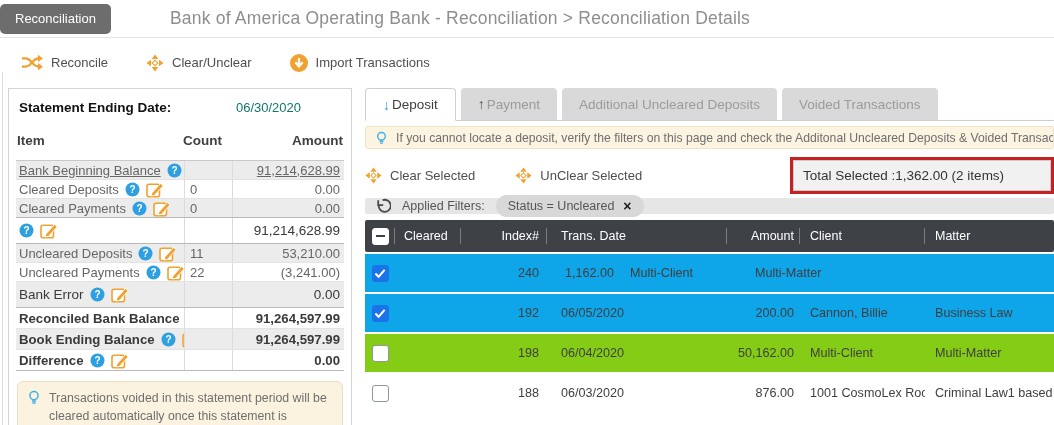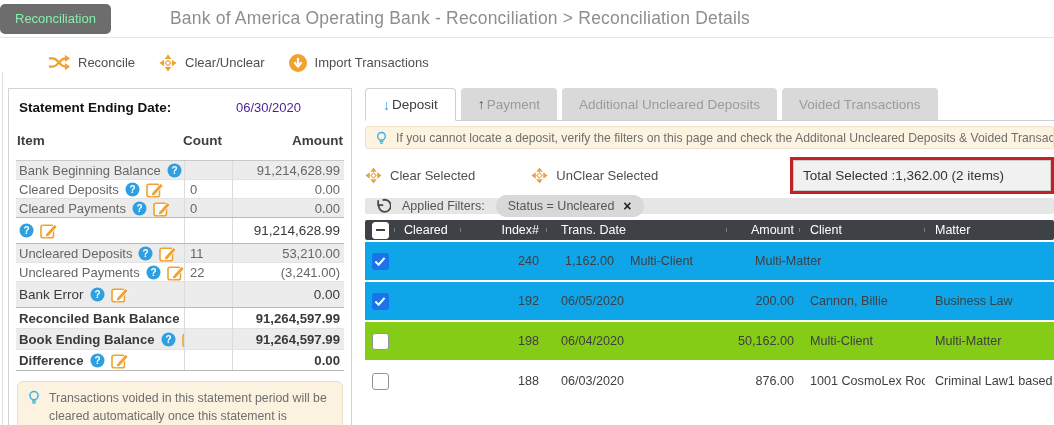--- a/index.html
+++ b/index.html
@@ -3,42 +3,42 @@
 <meta charset="utf-8">
 <style>
   * { margin:0; padding:0; box-sizing:border-box; }
   html,body { width:1054px; height:425px; overflow:hidden; background:#fff;
     font-family:"Liberation Sans", sans-serif; }
   body { position:relative; }
   body::before { content:""; position:absolute; left:2px; top:72px; bottom:0; width:1px; background:#dcdcdc; }
 
   
   .topbar { height:38px; border-bottom:1px solid #e4e4e4; display:flex; align-items:center; position:relative; }
-  .recon-tab { position:absolute; left:0; top:4px; background:#6d6d6d; color:#86efac; font-size:13px;
+  .recon-tab { position:absolute; left:0; top:4px; background:#6d6d6d; color:#ffffff; font-size:13px;
     padding:7px 15px 8px; border-radius:5px; cursor:default; }
   .page-title { margin-left:170px; font-size:17.5px; color:#8e8e8e; letter-spacing:.2px; }
 
   
-  .toolbar { height:49px; display:flex; align-items:center; padding-left:48px; gap:24px; }
+  .toolbar { height:49px; display:flex; align-items:center; padding-left:21px; gap:38px; }
   .tbtn { display:flex; align-items:center; gap:8px; font-size:13px; color:#4f4f4f; cursor:pointer; }
   .tbtn svg, .abtn svg { display:block; }
 
   
   .left-panel { position:absolute; left:8px; top:88px; width:344px; height:400px;
     border:1px solid #d4d4d4; background:#fff; }
   .stmt-row { display:flex; justify-content:space-between; align-items:center; padding:11px 10px 9px 10px; }
   .stmt-label { font-size:13.5px; font-weight:bold; color:#111; }
-  .stmt-date { font-size:13px; color:#4c1d95; margin-right:40px; }
+  .stmt-date { font-size:13px; color:#0f766e; margin-right:40px; }
   .cols-row { display:flex; align-items:center; padding:9px 8px 8px 8px; font-size:13.5px; font-weight:bold; color:#3f3f3f; }
   .cols-row .c-item { flex:1; }
   .cols-row .c-count { width:48px; }
   .cols-row .c-amount { width:112px; text-align:right; }
   .summary-rows { margin:4px 7px 0 7px; border-bottom:1px solid #b9b9b9; }
   .srow { display:flex; align-items:center; font-size:13px; color:#666; min-height:19px; border-top:1px solid #e3e3e3; }
-  .srow:first-child { border-top:1px solid #c9c9c9; }
+  .srow:first-child { border-top:1px solid #c9c9c9;text-decoration:underline; }
   .srow.group { border-top:1px solid #b9b9b9; }
   .srow.shaded { background:#ececec; }
   .srow.dark { color:#3a3a3a; min-height:26px; font-size:13.5px; }
   .srow.bold { color:#3a3a3a; font-weight:bold; min-height:21px; font-size:13.2px; }
   .s-item { flex:1; padding-left:3px; display:flex; align-items:center; gap:6px; overflow:hidden; white-space:nowrap; }
   .s-count { width:48px; border-left:1px solid #dcdcdc; align-self:stretch; display:flex; align-items:center; padding-left:5px; }
   .s-amount { width:112px; border-left:1px solid #dcdcdc; align-self:stretch; display:flex; align-items:center;
     justify-content:flex-end; padding-right:4px;text-align:center; }
   .icon { display:inline-flex; align-items:center; }
   .note { margin:10px 8px 0 8px; background:#fbf2df; border:1px solid #eadfc5; border-radius:6px;
@@ -52,35 +52,35 @@
     background:#d9d9d9; border-radius:4px 4px 0 0; cursor:pointer; white-space:nowrap; }
   .tab.active { background:#fff; border:1px solid #cfcfcf; border-bottom:1px solid #fff; color:#3d3d3d; margin-bottom:-1px; }
   .tab-arrow { font-size:14px; }
   .tab-arrow.down { color:#2d9fe0; }
   .tab-arrow.up { color:#555; }
 
   .infobar { margin-top:5px; background:#fcf3e1; border:1px solid #eee3c8; border-radius:3px; height:23px;
     display:flex; align-items:center; padding:0 6px 0 30px; font-size:12.2px; color:#6f6f6f; position:relative; white-space:nowrap; overflow:hidden; }
   .infobar .bulb { top:4px; }
 
-  .actions-row { height:49px; display:flex; align-items:center; gap:56px; padding-top:4px; }
+  .actions-row { height:49px; display:flex; align-items:center; gap:40px; padding-top:4px; }
   .abtn { display:flex; align-items:center; gap:8px; font-size:13px; color:#4f4f4f; cursor:pointer; }
   .total-box { margin-left:auto; border:3px solid #c42222; }
   .total-inner { background:#f1f1f1; border:1px solid #cbcbcb; display:flex; align-items:center;
     justify-content:flex-start; width:258px; padding:7px 9px; font-size:13.5px; color:#333; }
 
   .filterbar { background:#e6e6e6; border-radius:2px; height:16px; display:flex; align-items:center; gap:11px;
     padding:0 10px; font-size:12.5px; color:#555; }
   .chip { background:#d8d8d8; border-radius:12px; padding:4px 12px; display:flex; align-items:center; gap:9px;
     color:#555; cursor:default; }
   .chip-x { font-weight:900; color:#1c1c1c; font-size:14px; line-height:10px; cursor:pointer; }
 
   
   .dtable { margin-top:6px; }
-  .thead { background:#3e4247; color:#fff; display:flex; align-items:center; height:20px; font-size:12.5px; border-radius:2px; }
+  .thead { background:#3e4247; color:#fff; display:flex; align-items:center; height:32px; font-size:12.5px; border-radius:2px; }
   .hc { position:relative; display:flex; align-items:center; height:100%; }
   .hc:not(:last-child)::after { content:""; position:absolute; right:0; top:8px; bottom:8px; width:1px; background:#787d81; }
   .col-check  { width:30px; justify-content:center; }
   .col-cleared{ width:66px; padding-left:9px; }
   .col-index  { width:86px; justify-content:flex-end; padding-right:8px; }
   .col-date   { width:180px; padding-left:14px; }
   .col-amount { width:73px; justify-content:flex-end; padding-right:6px; }
   .col-client { width:125px; padding-left:10px; }
   .col-matter { flex:1; padding-left:10px; }
   .trow { display:flex; align-items:center; height:40px; font-size:12.6px; color:#3f3f3f; border-top:2px solid #fff; background:#fff; }

